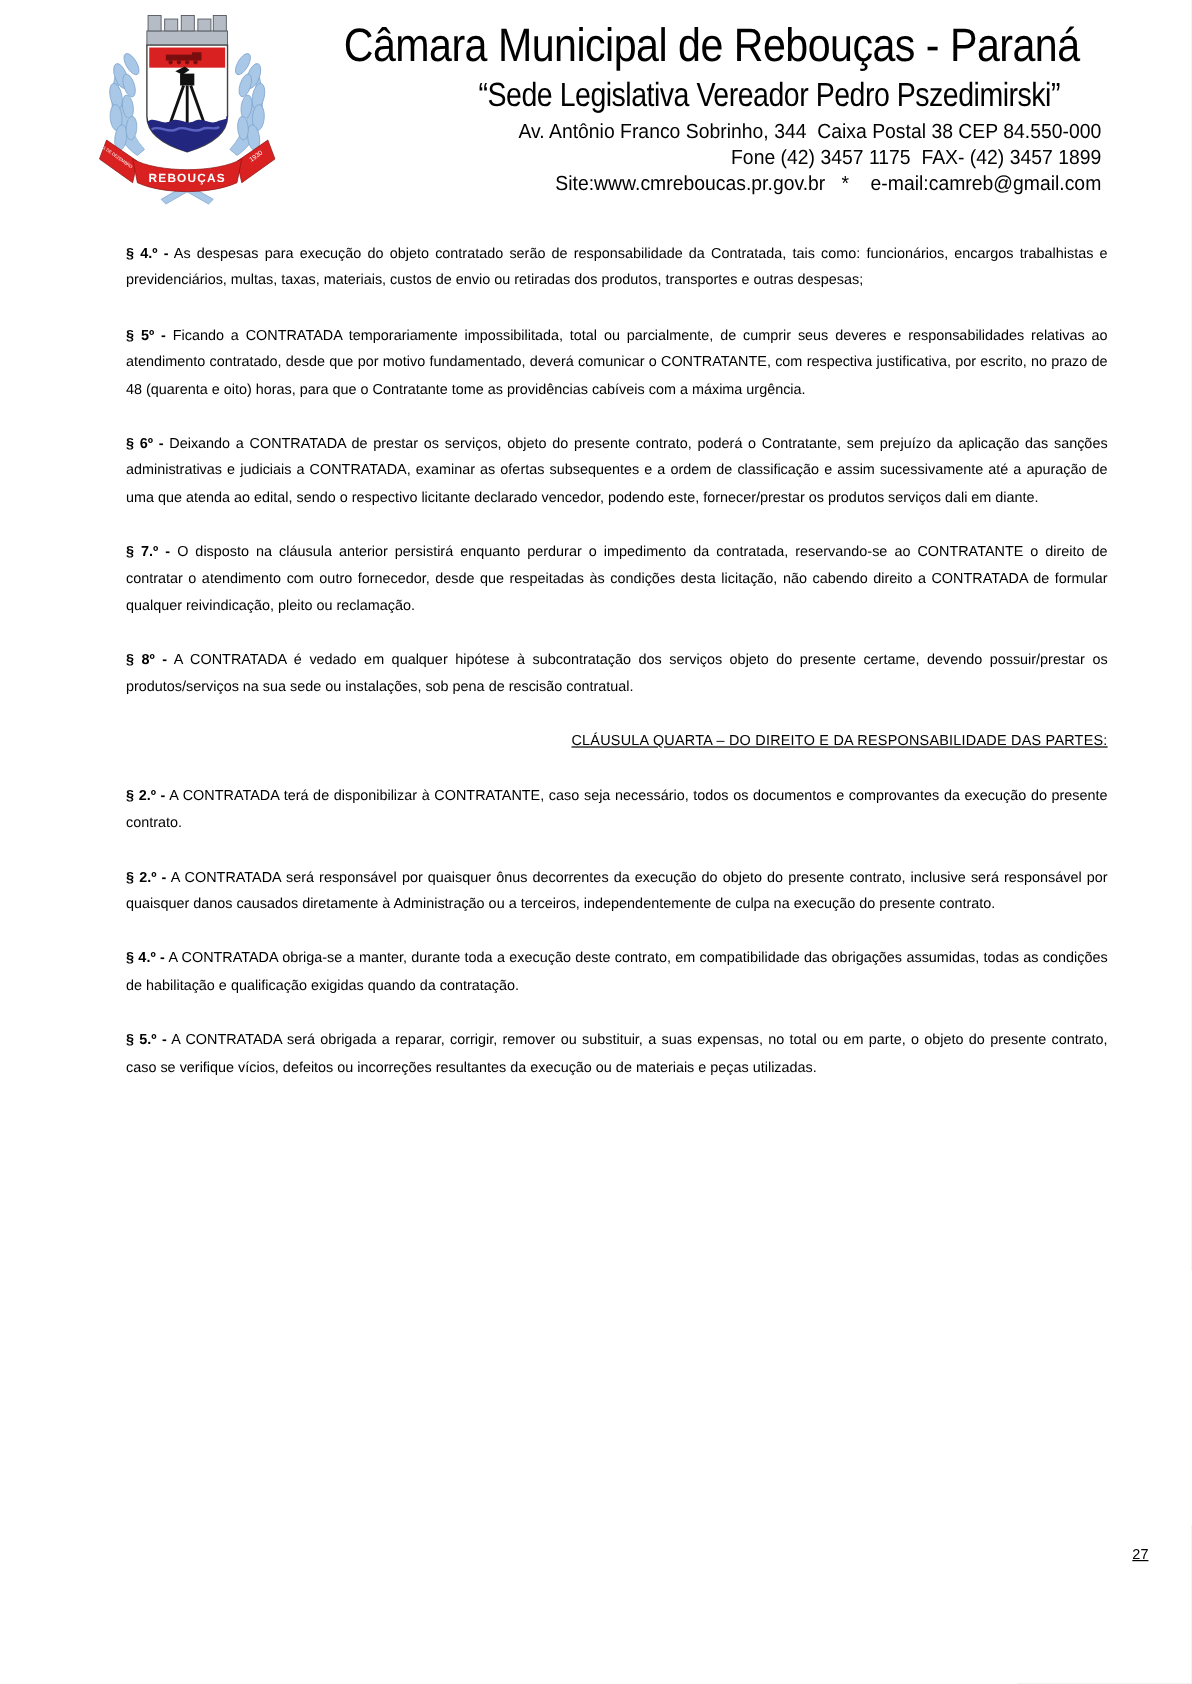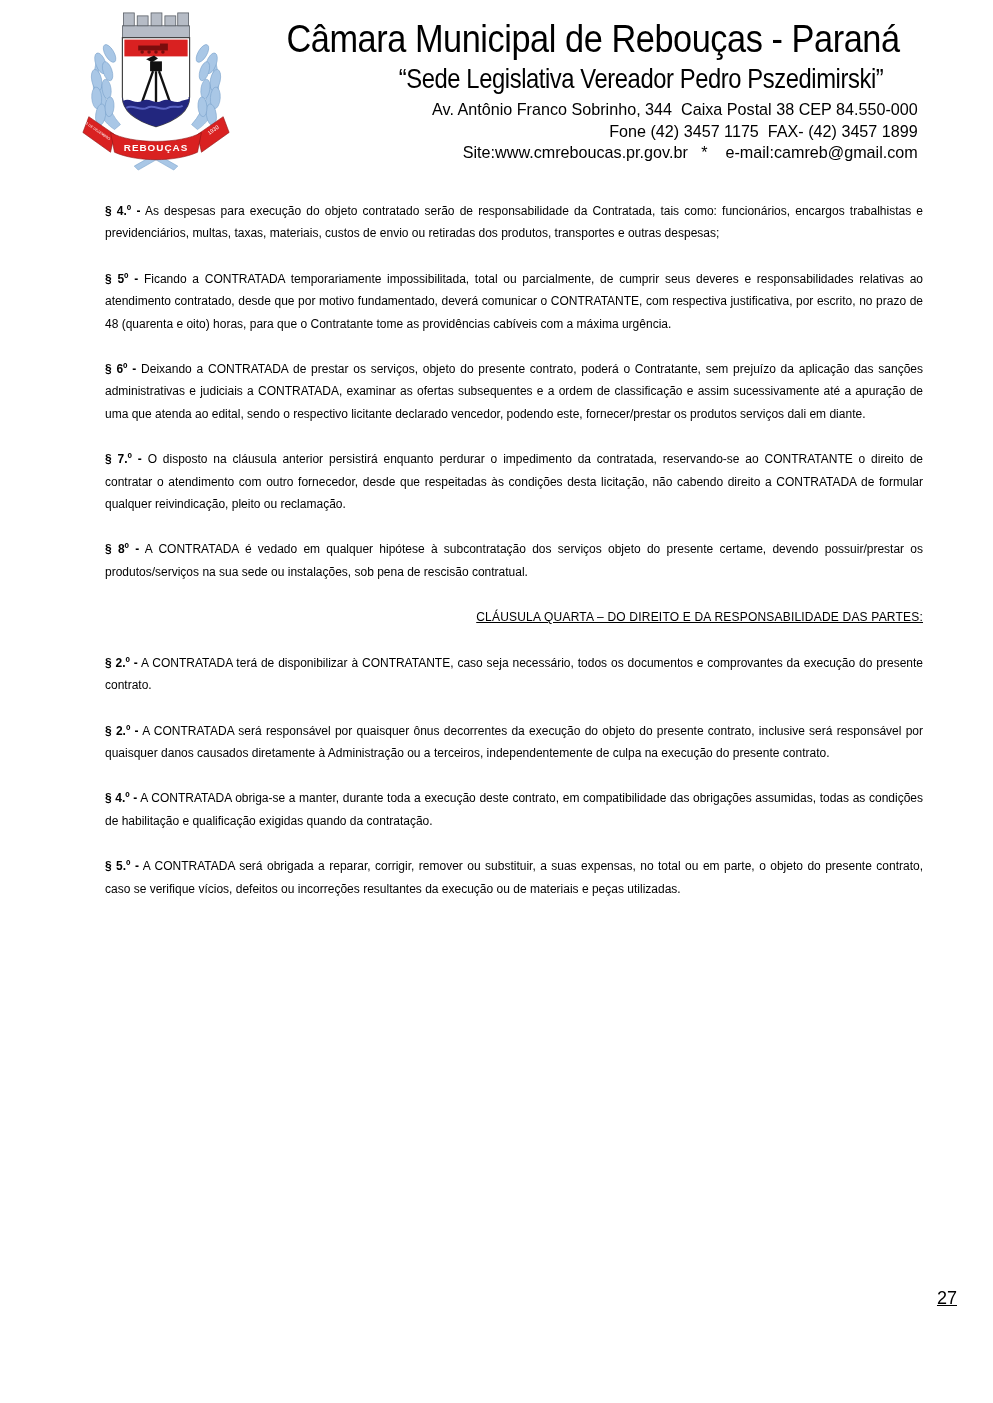--- a/index.html
+++ b/index.html
@@ -40,21 +40,21 @@
   .doc-body p{margin:0 0 23px 0;}
   .doc-body p b{font-weight:bold;}
   .section-heading{
     text-decoration:underline;
     margin:0 0 24px 0;
     text-align:right;
     letter-spacing:0.2px;
   }
   .page-number{
     position:absolute;top:1288px;right:36px;
-    font-size:18px;
+    font-size:12px;
     text-decoration:underline;
   }
 </style>
 </head>
 <body>
 
 <div class="page">
 
   <div class="logo">
     <svg viewBox="0 0 160 170" width="160" height="168" aria-hidden="true">

